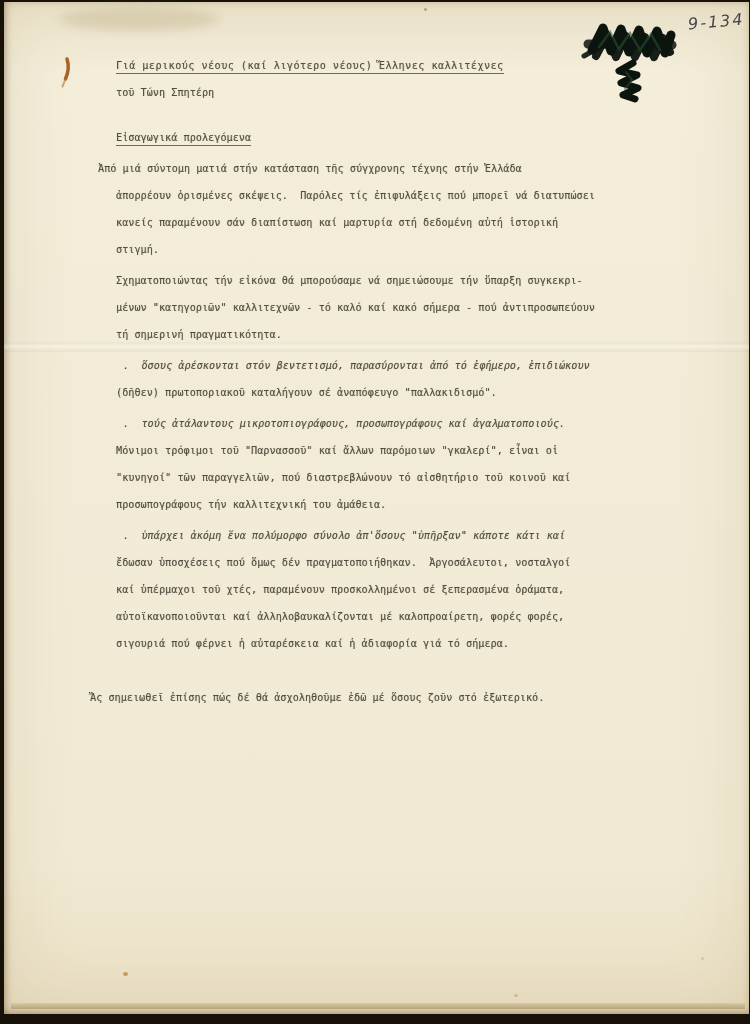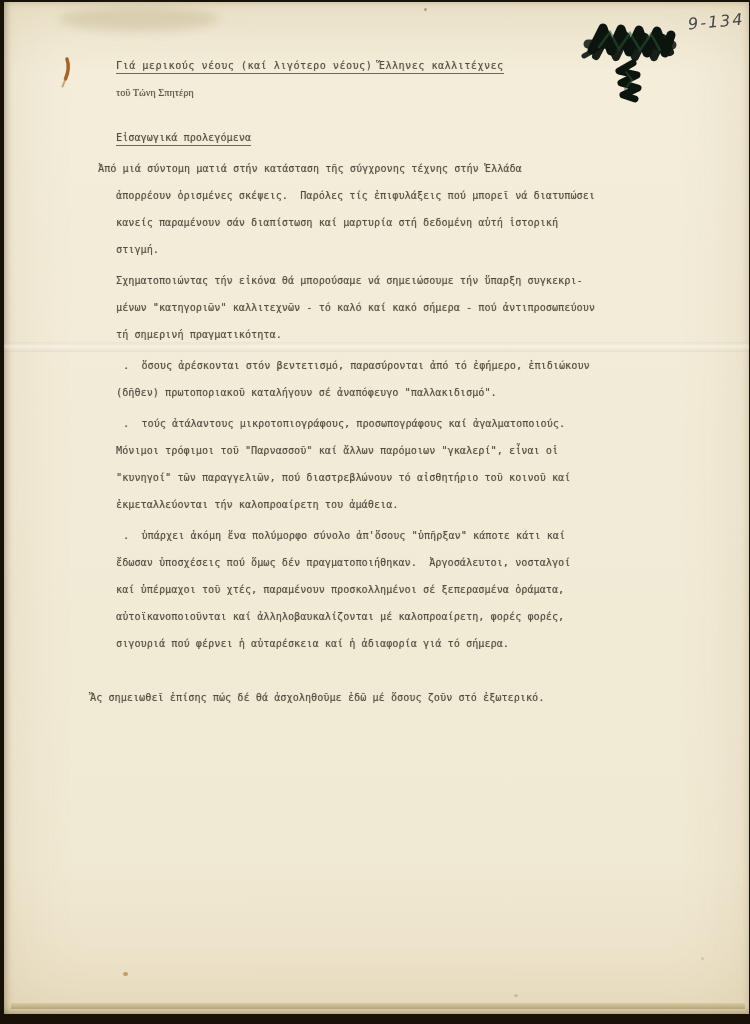--- a/index.html
+++ b/index.html
@@ -33,23 +33,23 @@
   .speck{position:absolute;border-radius:50%;}
   .content{
     position:absolute;left:112px;top:50px;width:600px;
     font-size:10px;line-height:27px;letter-spacing:0.12px;
     color:#524f41;
     text-shadow:0.4px 0.4px 0.7px rgba(85,82,68,0.45);
   }
   .line{white-space:pre;}
   .block{margin-bottom:4px;}
   .title-block{margin-bottom:0;letter-spacing:0.55px;}
-  .byline-block{margin-bottom:18px;font-family:Liberation Serif, serif;}
+  .byline-block{margin-bottom:18px;}
   .u{border-bottom:1.4px solid rgba(84,81,67,0.85);padding-bottom:2px;}
-  .bullet .line:first-child{text-indent:7px;}
+  .bullet .line:first-child{text-indent:7px;font-style:italic;}
   .outdent-first .line:first-child{margin-left:-18px;}
   .outdent-more .line:first-child{margin-left:-26px;margin-top:27px;}
   .handwriting{
     position:absolute;left:684px;top:10px;
     font-family:"DejaVu Sans",sans-serif;font-style:italic;
     font-size:16px;letter-spacing:2px;color:#46454b;
     transform:rotate(-5deg);
   }
   svg.overlay{position:absolute;left:0;top:0;pointer-events:none;}
 </style>
@@ -83,21 +83,21 @@
           <div class="line">τή σημερινή πραγματικότητα.</div>
         </div>
         <div class="block bullet">
           <div class="line">.  ὅσους ἀρέσκονται στόν βεντετισμό, παρασύρονται ἀπό τό ἐφήμερο, ἐπιδιώκουν</div>
           <div class="line">(δῆθεν) πρωτοποριακοῦ καταλήγουν σέ ἀναπόφευγο "παλλακιδισμό".</div>
         </div>
         <div class="block bullet">
           <div class="line">.  τούς ἀτάλαντους μικροτοπιογράφους, προσωπογράφους καί ἀγαλματοποιούς.</div>
           <div class="line">Μόνιμοι τρόφιμοι τοῦ "Παρνασσοῦ" καί ἄλλων παρόμοιων "γκαλερί", εἶναι οἱ</div>
           <div class="line">"κυνηγοί" τῶν παραγγελιῶν, πού διαστρεβλώνουν τό αἰσθητήριο τοῦ κοινοῦ καί</div>
-          <div class="line">ἐκμεταλλεύονται τήν καλοπροαίρετη του ἀμάθεια.</div>
+          <div class="line">προσωπογράφους τήν καλλιτεχνική του ἀμάθεια.</div>
         </div>
         <div class="block bullet">
           <div class="line">.  ὑπάρχει ἀκόμη ἕνα πολύμορφο σύνολο ἀπ'ὅσους "ὑπῆρξαν" κάποτε κάτι καί</div>
           <div class="line">ἔδωσαν ὑποσχέσεις πού ὅμως δέν πραγματοποιήθηκαν.  Ἀργοσάλευτοι, νοσταλγοί</div>
           <div class="line">καί ὑπέρμαχοι τοῦ χτές, παραμένουν προσκολλημένοι σέ ξεπερασμένα ὁράματα,</div>
           <div class="line">αὐτοϊκανοποιοῦνται καί ἀλληλοβαυκαλίζονται μέ καλοπροαίρετη, φορές φορές,</div>
           <div class="line">σιγουριά πού φέρνει ἡ αὐταρέσκεια καί ἡ ἀδιαφορία γιά τό σήμερα.</div>
         </div>
         <div class="block paragraph outdent-more">
           <div class="line">Ἄς σημειωθεῖ ἐπίσης πώς δέ θά ἀσχοληθοῦμε ἐδῶ μέ ὅσους ζοῦν στό ἐξωτερικό.</div>

